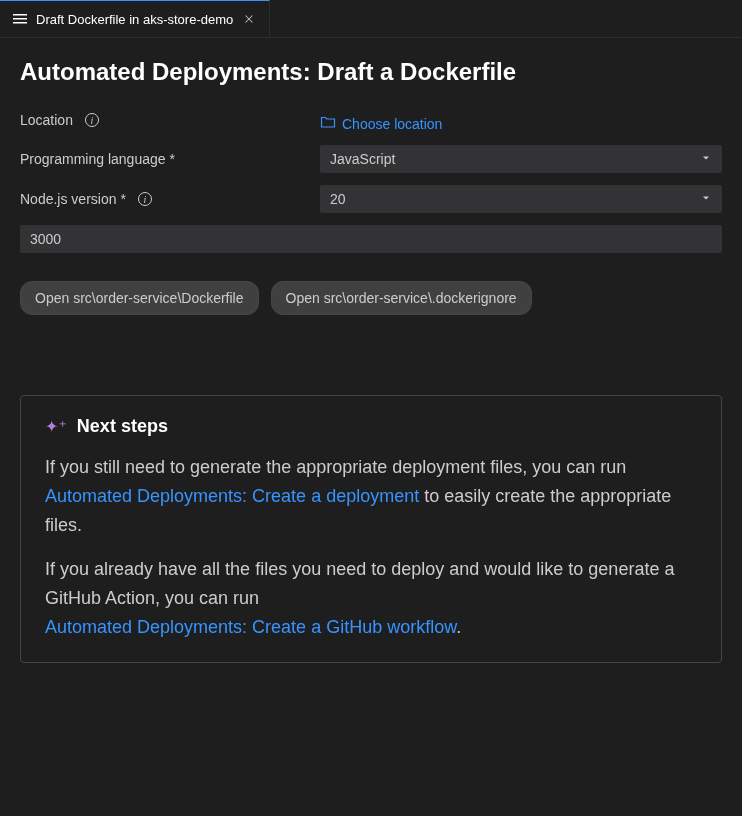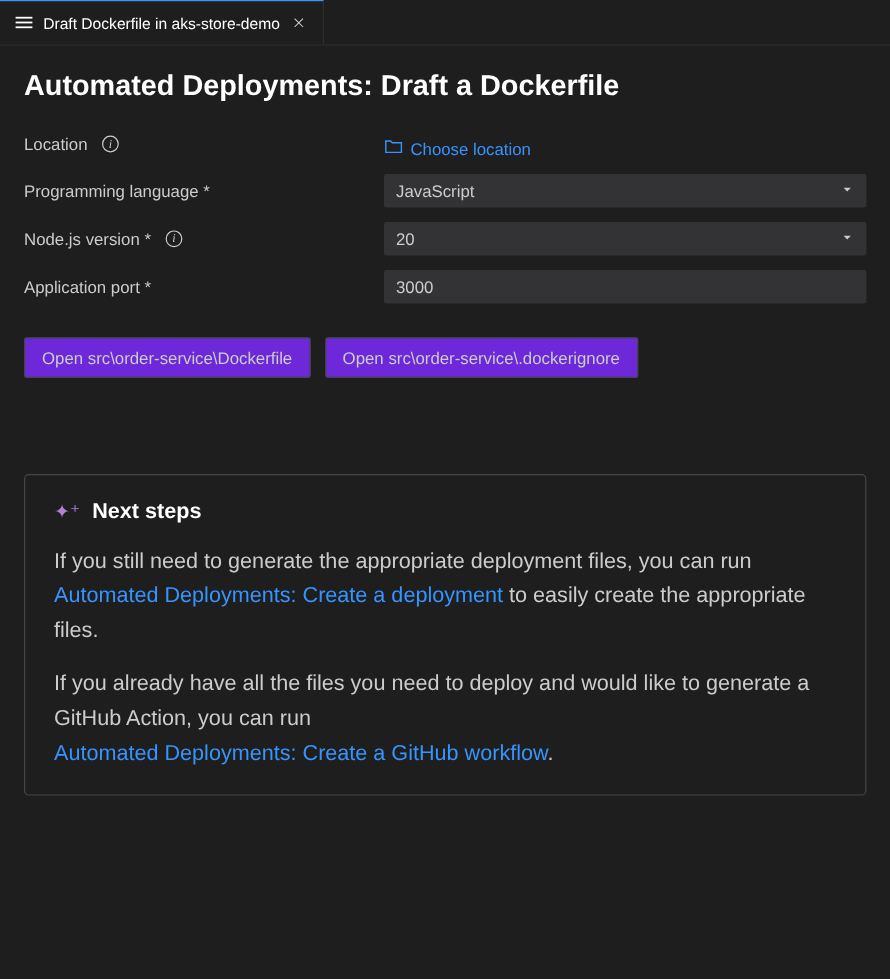--- a/index.html
+++ b/index.html
@@ -134,28 +134,28 @@
       font-size: 10px;
       font-style: italic;
       font-family: serif;
     }
     .button-row {
       display: flex;
       gap: 12px;
       margin-top: 28px;
     }
     .btn {
-      background: #6d28d9;
+      background: #404040;
       border: 1px solid #464647;
       color: #cccccc;
       padding: 8px 14px;
       font-size: 14px;
       font-family: inherit;
       cursor: pointer;
-      border-radius: 2px;
+      border-radius: 12px;
     }
     .next-steps-box {
       margin-top: 80px;
       border: 1px solid #464647;
       border-radius: 4px;
       padding: 20px 24px;
     }
     .next-steps-header {
       display: flex;
       align-items: center;
@@ -258,21 +258,20 @@
         <span class="select-chevron">
           <svg width="12" height="12" viewBox="0 0 16 16" fill="currentColor">
             <path d="M4 6l4 4 4-4"></path>
           </svg>
         </span>
       </div>
     </div>
   </div>
 
   <div class="form-row">
-    <div class="form-label">Application port *</div>
     <div class="form-control-wrap">
       <input class="form-input" type="text" value="3000" style="">
     </div>
   </div>
 
   <div class="button-row">
     <button class="btn">Open src\order-service\Dockerfile</button>
     <button class="btn">Open src\order-service\.dockerignore</button>
   </div>
 

